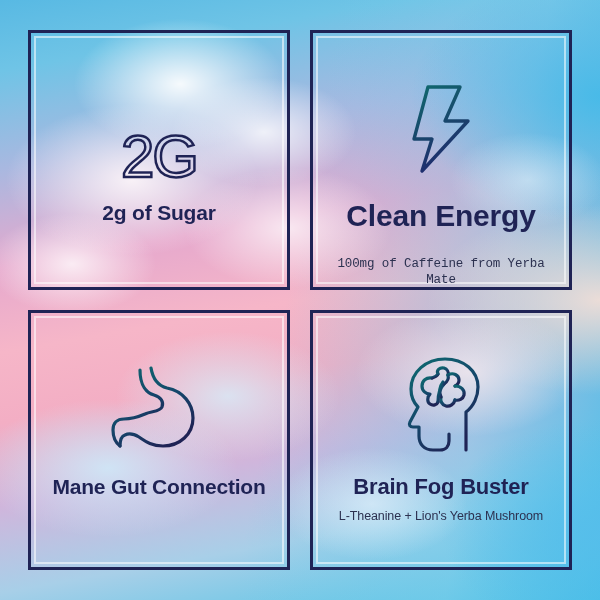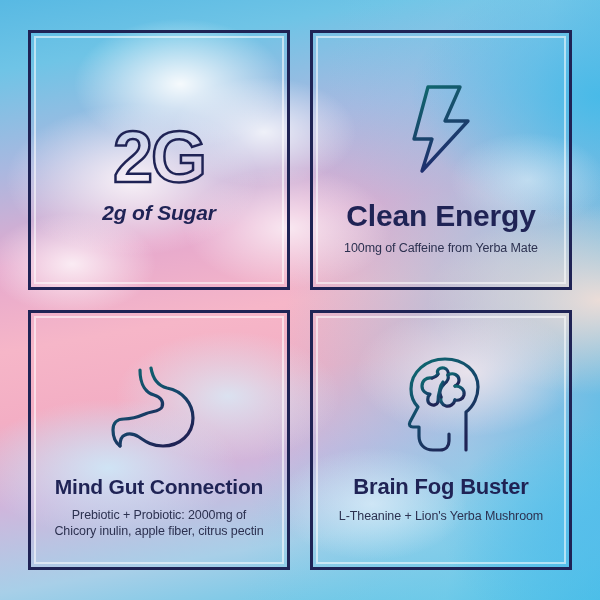--- a/index.html
+++ b/index.html
@@ -123,42 +123,42 @@
     line-height: 1.1;
   }
   .subtitle {
     color: #2c3150;
     line-height: 1.28;
     letter-spacing: -0.1px;
   }
 
   
   #card-sugar .icon-wrap { margin-top: 62px; height: 76px; }
-  #card-sugar .texts     { margin-top: 30px; font-style: italic; }
+  #card-sugar .texts     { margin-top: 30px; }
   #card-sugar .title     { font-size: 21px; }
 
   #card-energy .icon-wrap { margin-top: 50px; height: 92px; }
   #card-energy .texts     { margin-top: 24px; }
   #card-energy .title     { font-size: 30px; }
-  #card-energy .subtitle  { font-size: 12.5px; margin-top: 8px; }
+  #card-energy .subtitle  { font-size: 12.5px; margin-top: 24px; font-family: Liberation Mono, monospace; }
 
   #card-gut .icon-wrap { margin-top: 48px; height: 92px; }
   #card-gut .texts     { margin-top: 22px; }
   #card-gut .title     { font-size: 21px; }
   #card-gut .subtitle  { font-size: 12.5px; margin-top: 9px; }
 
   #card-brain .icon-wrap { margin-top: 42px; height: 100px; }
   #card-brain .texts     { margin-top: 20px; }
   #card-brain .title     { font-size: 22px; }
   #card-brain .subtitle  { font-size: 12.5px; margin-top: 9px; }
 
   
   .big-number {
-    font-size: 72px;
-    font-weight: bold;
+    font-size: 60px;
+    font-weight: normal;
     letter-spacing: -2px;
     line-height: 1;
     color: transparent;
     -webkit-text-stroke: 2.5px #1f2355;
     text-stroke: 2.5px #1f2355;
     font-family: "Liberation Sans", sans-serif;
     margin-top: 48px;
   }
 
   svg { display: block; overflow: visible; }
@@ -235,25 +235,21 @@
                      C76 27 86 40 86 54
                      C86 70 73 82 56 82
                      C44 82 38 77 32 73
                      C27 70 22 69 18 71
                      C15 72 13 76 13 82"></path>
           </g>
         </svg>
       </div>
 
       <div class="texts">
-        <div class="title">Mind Gut Connection</div>
-        <div class="subtitle">
-          <div>Prebiotic + Probiotic: 2000mg of</div>
-          <div>Chicory inulin, apple fiber, citrus pectin</div>
-        </div>
+        <div class="title">Mane Gut Connection</div>
       </div>
     </div>
 
     <div class="card" id="card-brain">
       <div class="card-inner"></div>
 
       <div class="icon-wrap">
         <svg width="90" height="98" viewBox="0 0 90 98">
           <g fill="none" stroke="url(#strokeGrad2)" stroke-width="3.2" stroke-linecap="round" stroke-linejoin="round">
 

